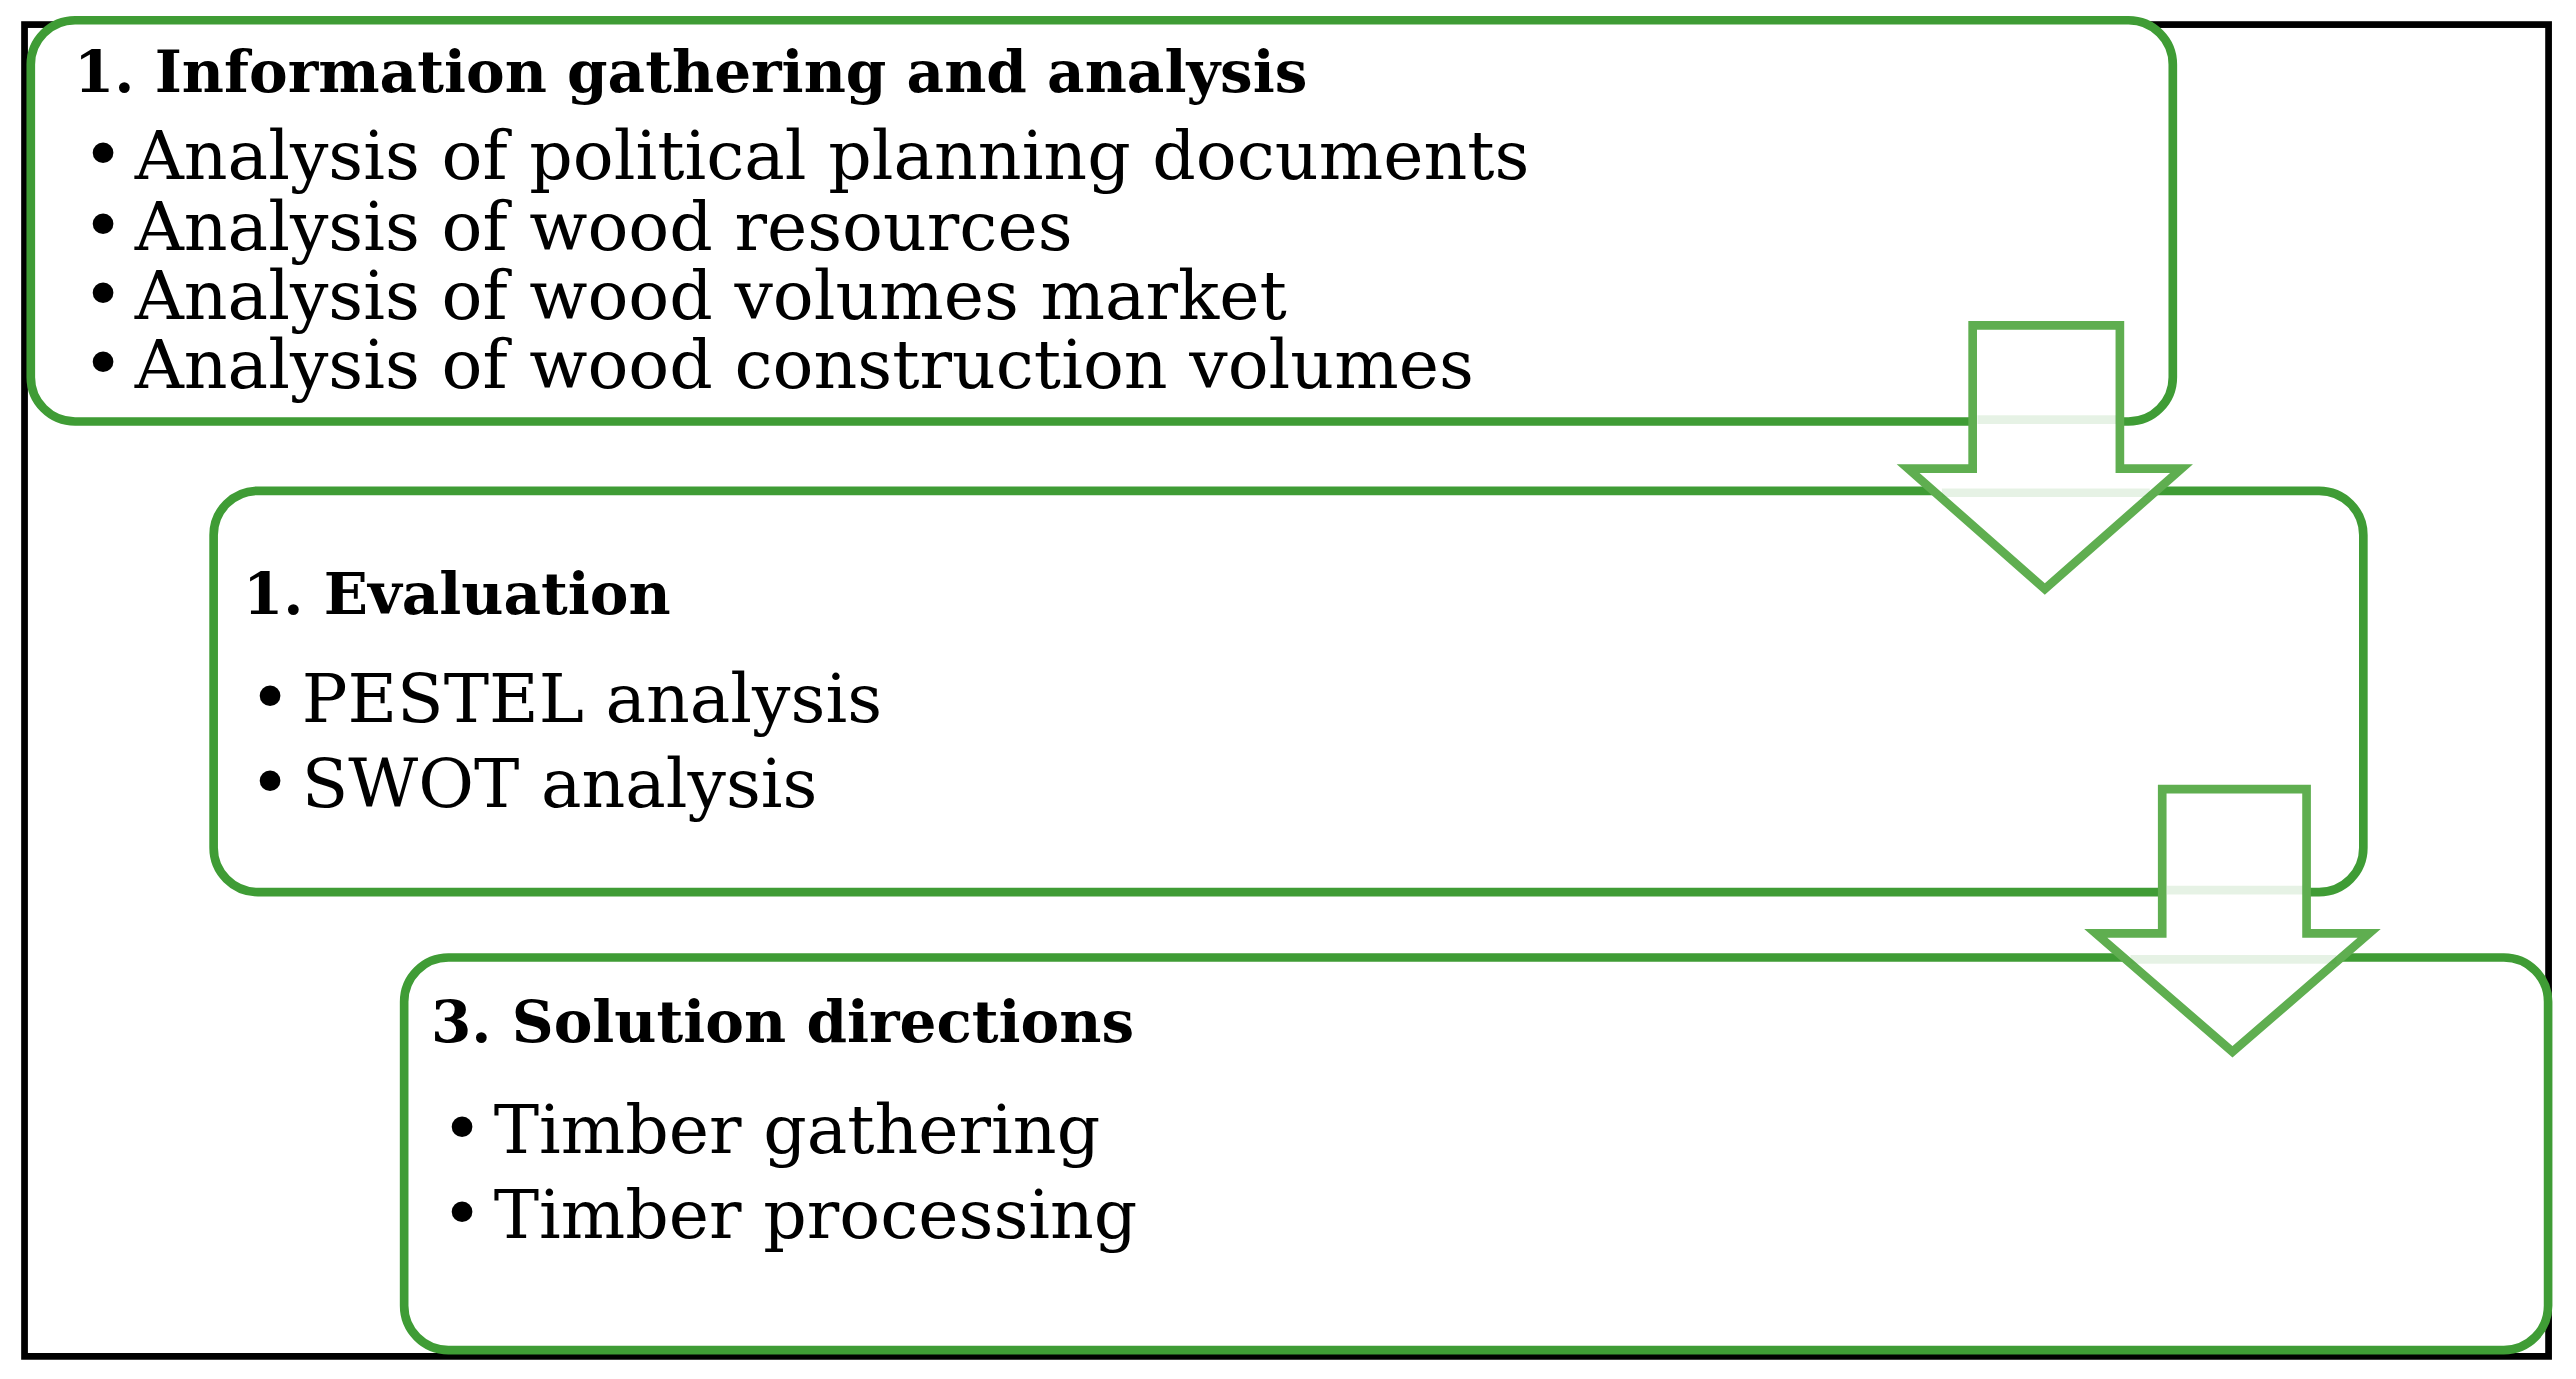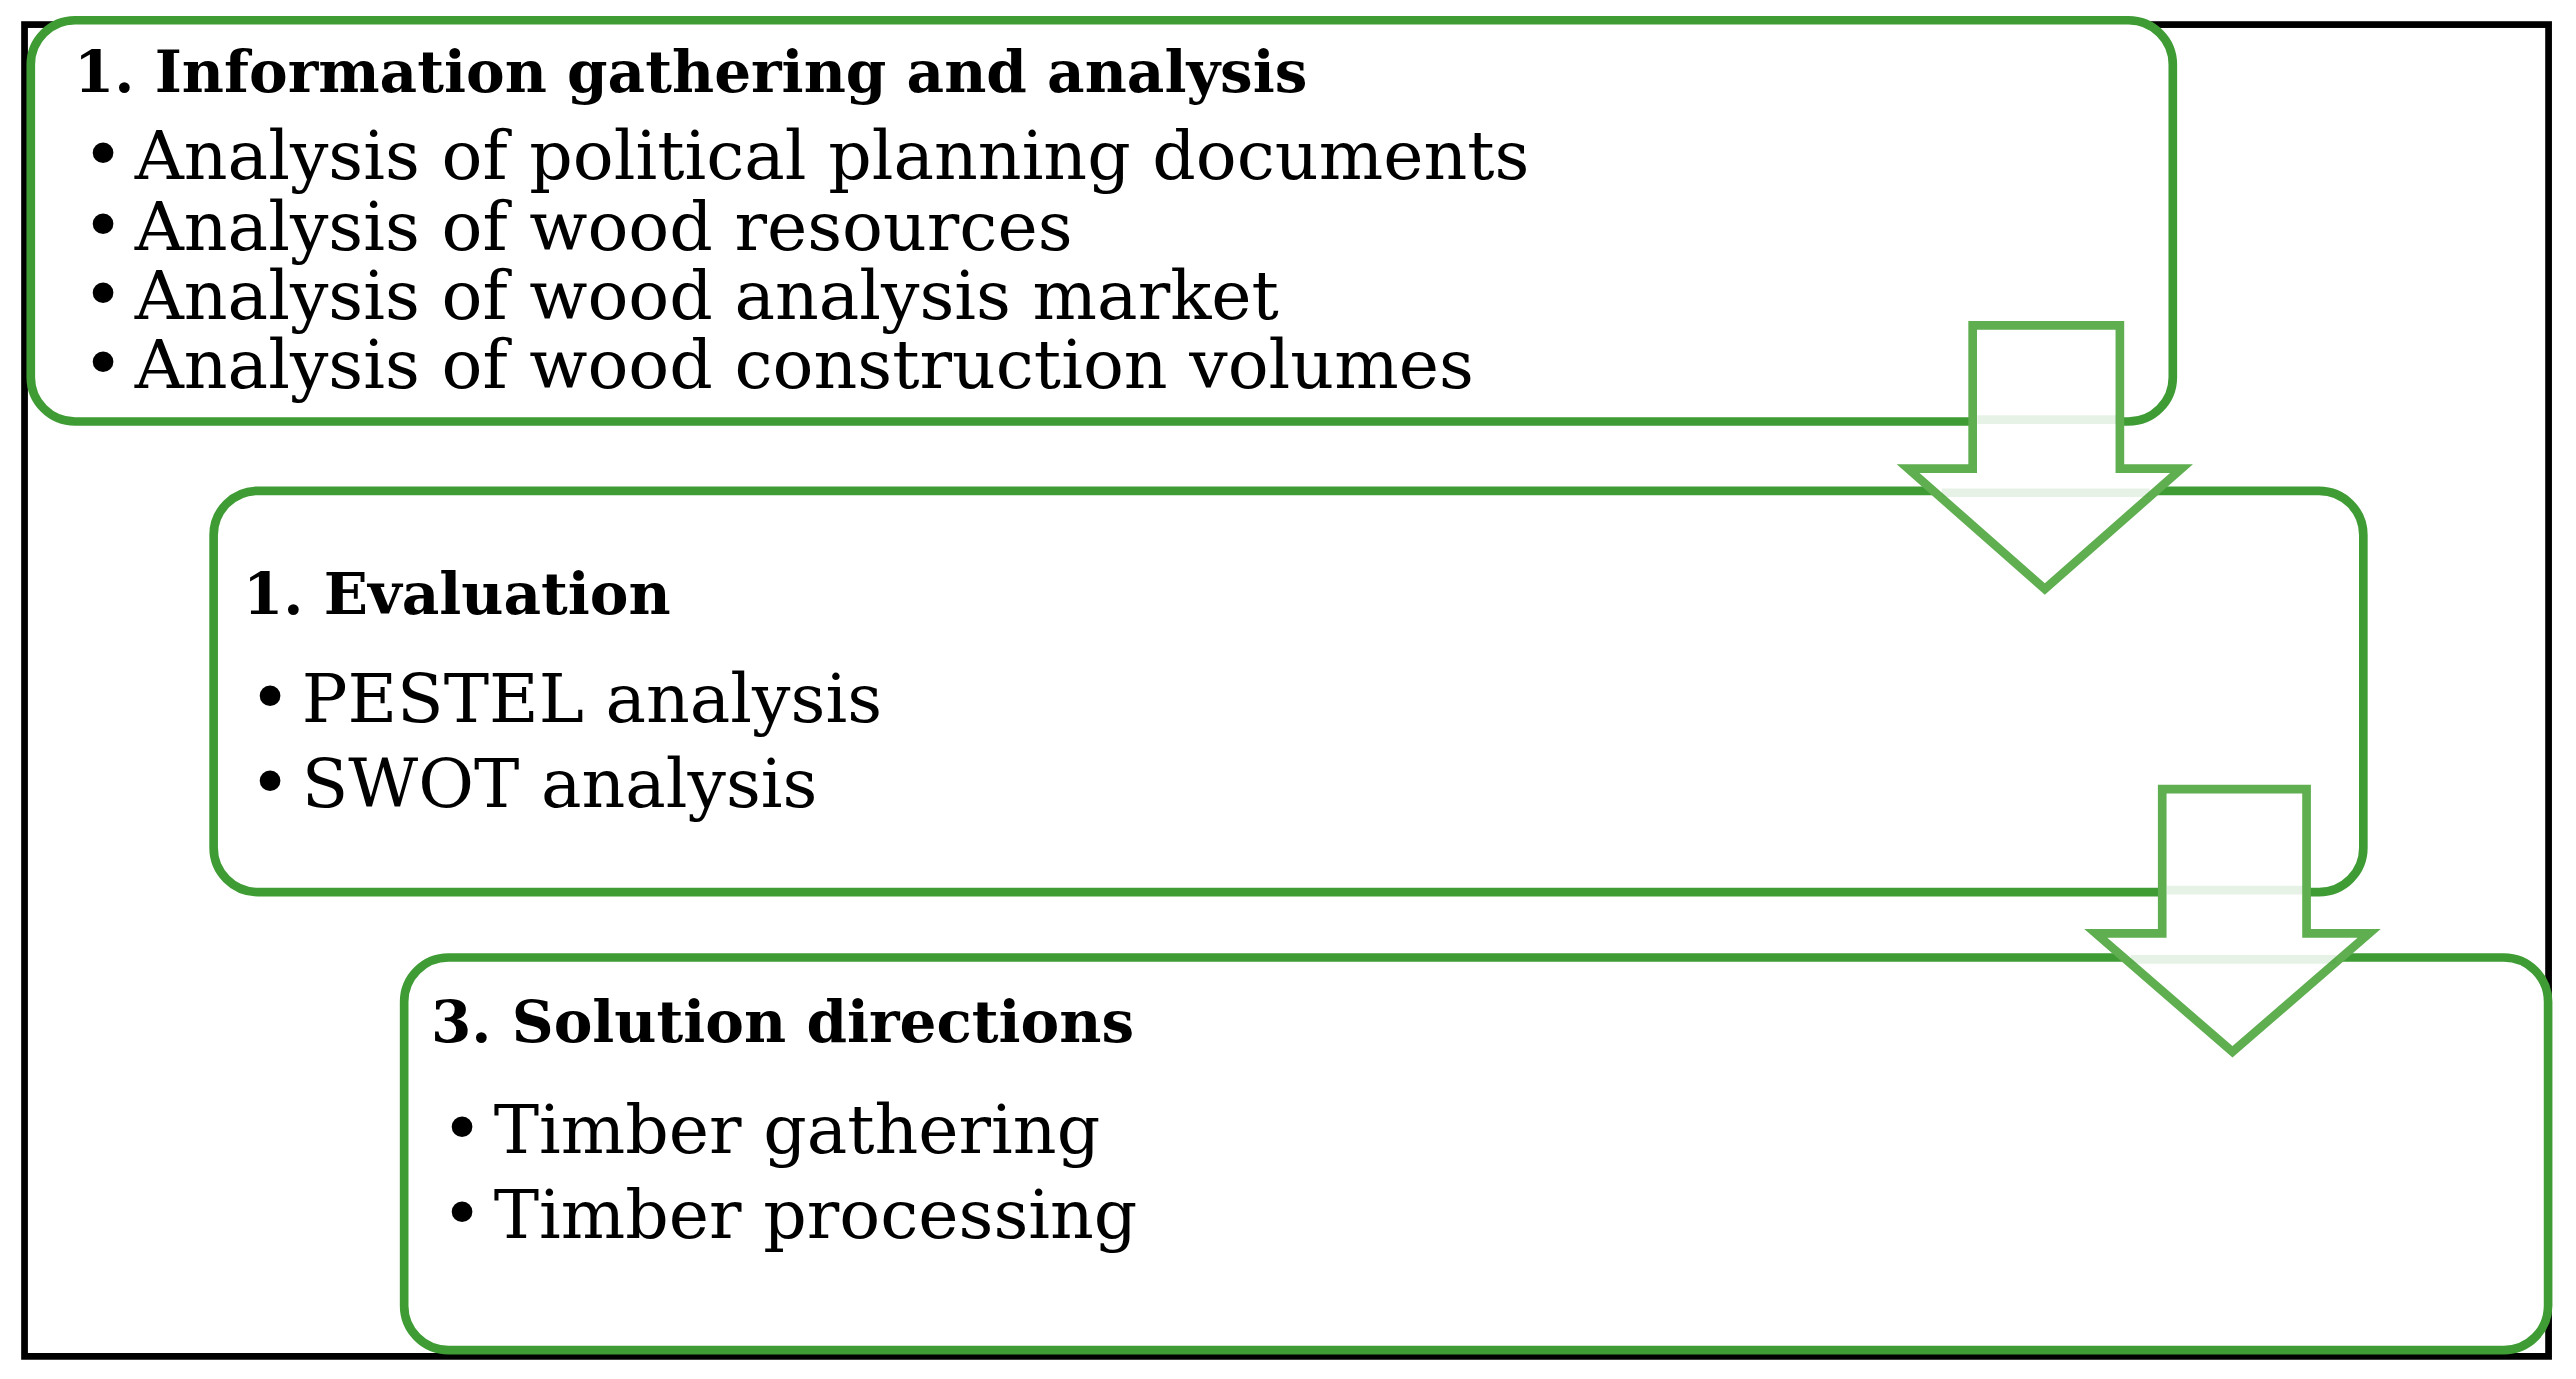--- a/index.html
+++ b/index.html
@@ -89,21 +89,21 @@
 
   <div class="line title" style="left:74px; top:43px">1. Information gathering and analysis</div>
 
   <div class="line bullet-line" style="left:82px; top:119px">
     <span class="dot">•</span><span>Analysis of political planning documents</span>
   </div>
   <div class="line bullet-line" style="left:82px; top:190px">
     <span class="dot">•</span><span>Analysis of wood resources</span>
   </div>
   <div class="line bullet-line" style="left:82px; top:259px">
-    <span class="dot">•</span><span>Analysis of wood analysis market</span>
+    <span class="dot">•</span><span>Analysis of wood volumes market</span>
   </div>
   <div class="line bullet-line" style="left:82px; top:328px">
     <span class="dot">•</span><span>Analysis of wood construction volumes</span>
   </div>
 
   <div class="line title" style="left:243px; top:565px">1. Evaluation</div>
 
   <div class="line bullet-line" style="left:249px; top:662px">
     <span class="dot">•</span><span>PESTEL analysis</span>
   </div>

